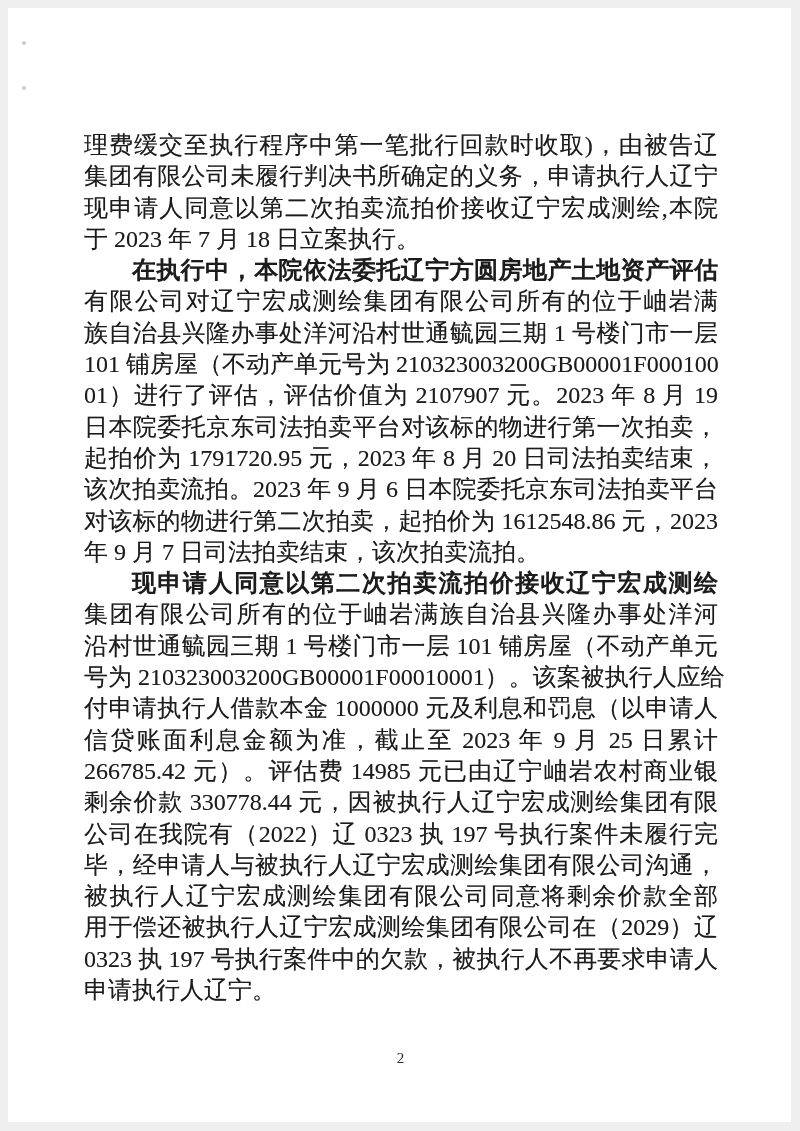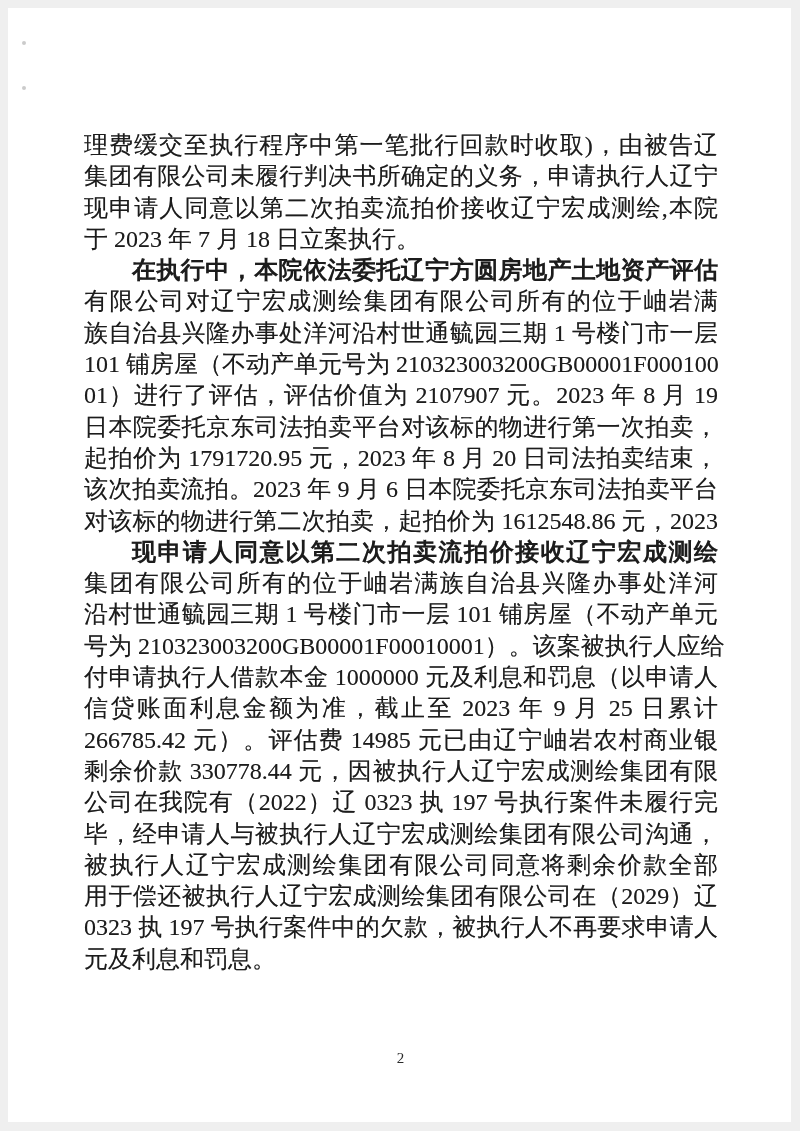--- a/index.html
+++ b/index.html
@@ -77,30 +77,31 @@
       <div class="line para-end">于 2023 年 7 月 18 日立案执行。</div>
       <div class="line indent">在执行中，本院依法委托辽宁方圆房地产土地资产评估</div>
       <div class="line">有限公司对辽宁宏成测绘集团有限公司所有的位于岫岩满</div>
       <div class="line">族自治县兴隆办事处洋河沿村世通毓园三期 1 号楼门市一层</div>
       <div class="line">101 铺房屋（不动产单元号为 210323003200GB00001F000100</div>
       <div class="line">01）进行了评估，评估价值为 2107907 元。2023 年 8 月 19</div>
       <div class="line">日本院委托京东司法拍卖平台对该标的物进行第一次拍卖，</div>
       <div class="line">起拍价为 1791720.95 元，2023 年 8 月 20 日司法拍卖结束，</div>
       <div class="line">该次拍卖流拍。2023 年 9 月 6 日本院委托京东司法拍卖平台</div>
       <div class="line">对该标的物进行第二次拍卖，起拍价为 1612548.86 元，2023</div>
+      <div class="line para-end">年 9 月 7 日司法拍卖结束，该次拍卖流拍。</div>
       <div class="line indent">现申请人同意以第二次拍卖流拍价接收辽宁宏成测绘</div>
       <div class="line">集团有限公司所有的位于岫岩满族自治县兴隆办事处洋河</div>
       <div class="line">沿村世通毓园三期 1 号楼门市一层 101 铺房屋（不动产单元</div>
       <div class="line">号为 210323003200GB00001F00010001）。该案被执行人应给</div>
       <div class="line">付申请执行人借款本金 1000000 元及利息和罚息（以申请人</div>
       <div class="line">信贷账面利息金额为准，截止至 2023 年 9 月 25 日累计</div>
       <div class="line">266785.42 元）。评估费 14985 元已由辽宁岫岩农村商业银</div>
       <div class="line">剩余价款 330778.44 元，因被执行人辽宁宏成测绘集团有限</div>
       <div class="line">公司在我院有（2022）辽 0323 执 197 号执行案件未履行完</div>
       <div class="line">毕，经申请人与被执行人辽宁宏成测绘集团有限公司沟通，</div>
       <div class="line">被执行人辽宁宏成测绘集团有限公司同意将剩余价款全部</div>
       <div class="line">用于偿还被执行人辽宁宏成测绘集团有限公司在（2029）辽</div>
       <div class="line">0323 执 197 号执行案件中的欠款，被执行人不再要求申请人</div>
-      <div class="line para-end">元及利息和罚息。</div>
+      <div class="line para-end">申请执行人辽宁。</div>
     </div>
 
   <div class="page-number">2</div>
 </div>
 
 </body></html>

